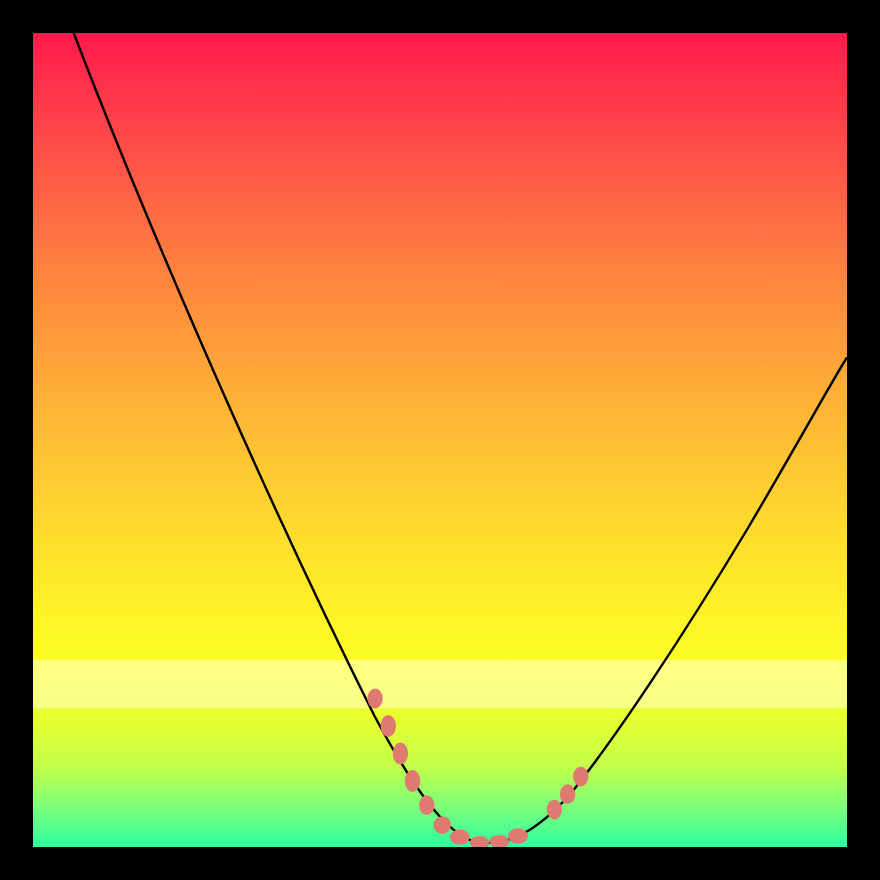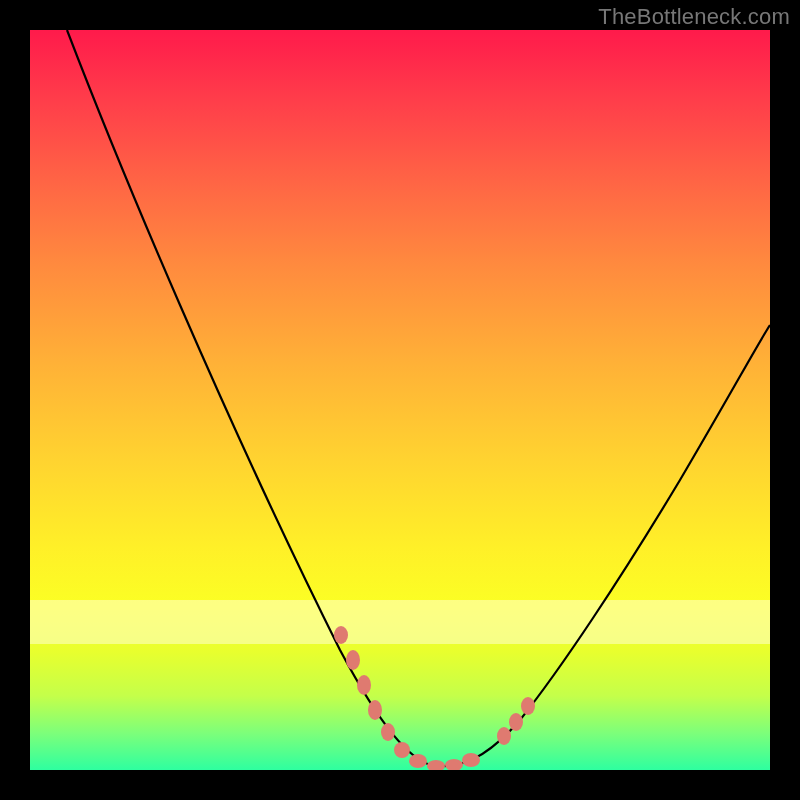--- a/index.html
+++ b/index.html
@@ -91,15 +91,14 @@
         <ellipse cx="424" cy="735" rx="9" ry="6"></ellipse>
         <ellipse cx="441" cy="730" rx="9" ry="7"></ellipse>
         <ellipse cx="474" cy="706" rx="7" ry="9"></ellipse>
         <ellipse cx="486" cy="692" rx="7" ry="9"></ellipse>
         <ellipse cx="498" cy="676" rx="7" ry="9"></ellipse>
       </g>
     </svg>
 
   </div>
 
-  <div class="watermark">TheBottleneck.com</div>
 
 </div>
 
 </body></html>

